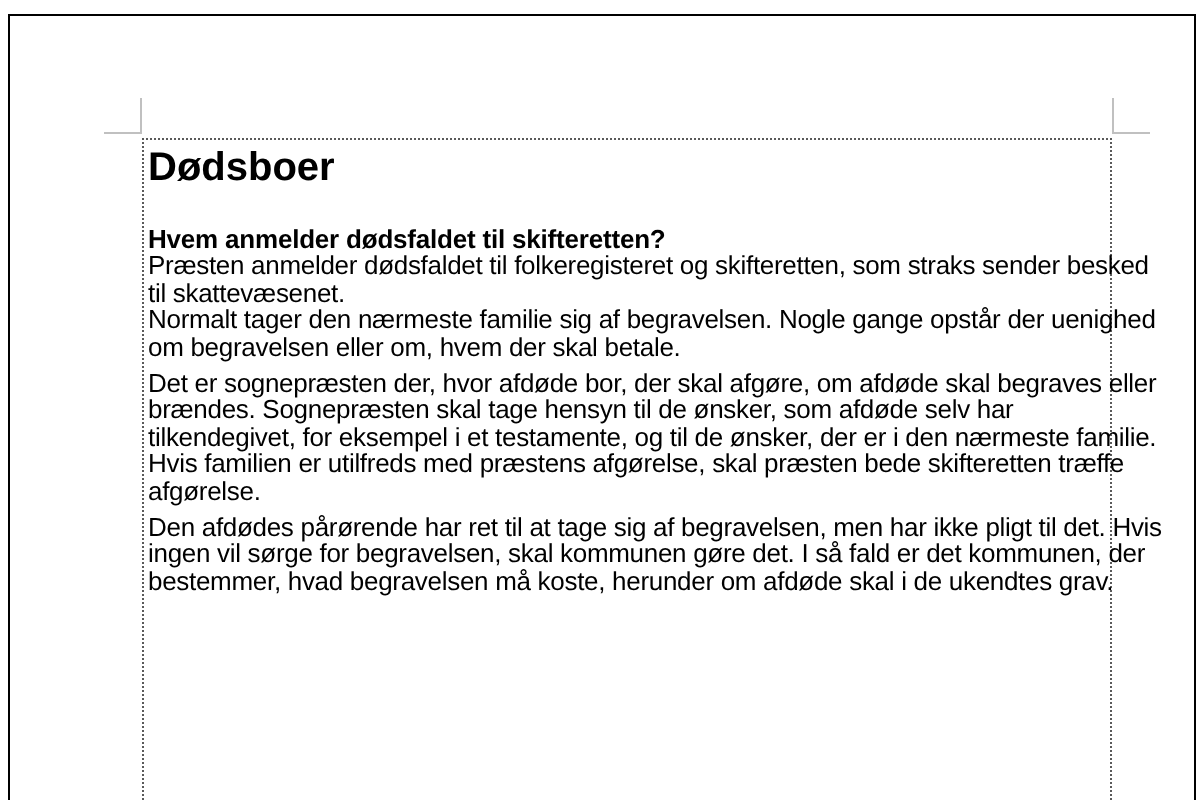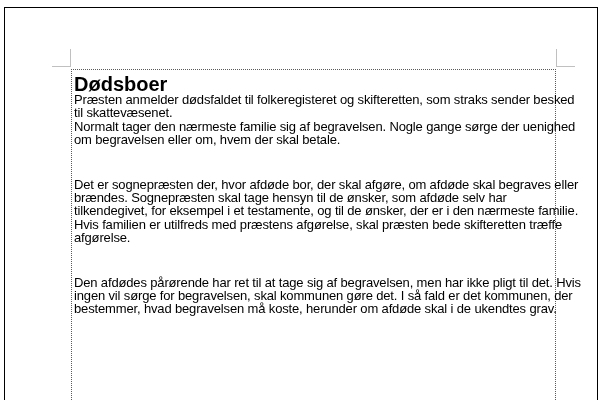--- a/index.html
+++ b/index.html
@@ -61,45 +61,46 @@
     margin: 20px 0 0 0;
     white-space: pre;
   }
   .doc-p {
     font-size: 13px;
     line-height: 13.4px;
     letter-spacing: -0.15px;
     margin: 0;
     white-space: pre;
   }
-  .doc-p.gap { margin-top: 31px; }
+  .doc-p.gap { margin-top: 5px; }
 </style>
 </head>
 <body>
 
 <div class="viewport">
 
   <div class="page"></div>
 
   <div class="crop crop-tl-v"></div>
   <div class="crop crop-tl-h"></div>
   <div class="crop crop-tr-v"></div>
   <div class="crop crop-tr-h"></div>
 
   <div class="text-boundary"></div>
 
   <div class="content">
     <h1 class="doc-title">Dødsboer</h1>
 
+    <h2 class="doc-h2">Hvem anmelder dødsfaldet til skifteretten?</h2>
 
     <p class="doc-p">Præsten anmelder dødsfaldet til folkeregisteret og skifteretten, som straks sender besked
 til skattevæsenet.</p>
 
 
-    <p class="doc-p">Normalt tager den nærmeste familie sig af begravelsen. Nogle gange sørge der uenighed
+    <p class="doc-p">Normalt tager den nærmeste familie sig af begravelsen. Nogle gange opstår der uenighed
 om begravelsen eller om, hvem der skal betale.</p>
 
     <p class="doc-p gap">Det er sognepræsten der, hvor afdøde bor, der skal afgøre, om afdøde skal begraves eller
 brændes. Sognepræsten skal tage hensyn til de ønsker, som afdøde selv har
 tilkendegivet, for eksempel i et testamente, og til de ønsker, der er i den nærmeste familie.
 Hvis familien er utilfreds med præstens afgørelse, skal præsten bede skifteretten træffe
 afgørelse.</p>
 
 
     <p class="doc-p gap">Den afdødes pårørende har ret til at tage sig af begravelsen, men har ikke pligt til det. Hvis

